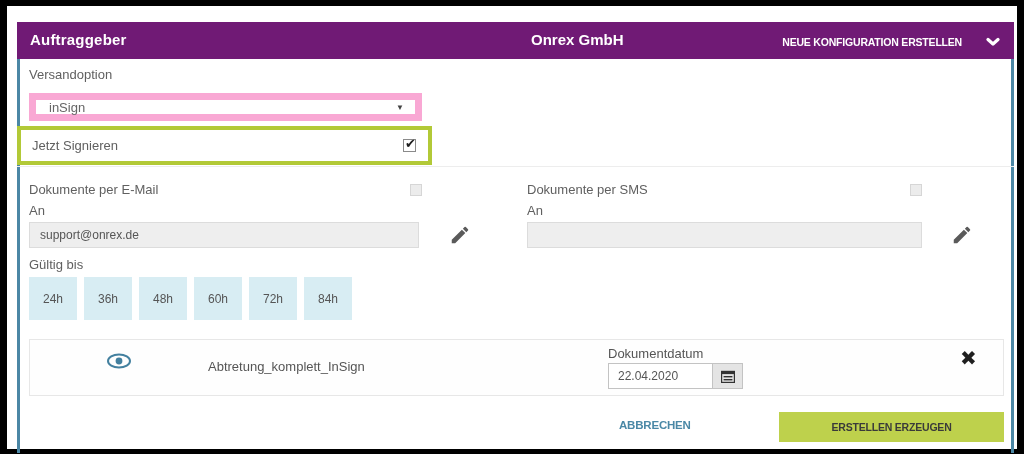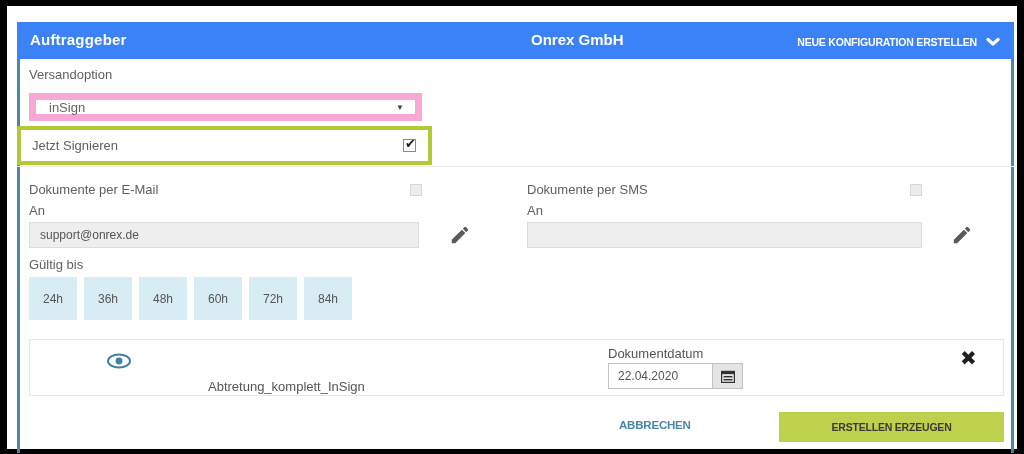--- a/index.html
+++ b/index.html
@@ -10,33 +10,33 @@
     position:relative;
     overflow:hidden;
   }
   .page {
     position:absolute; left:7px; top:6px; width:1010px; height:443px;
     background:#fff;
   }
   
   .panel-header {
     position:absolute; left:10px; top:16px; width:997px; height:37px;
-    background:#3b82f6; color:#fff;
+    background:#701a75; color:#fff;
   }
   .panel-title {
     position:absolute; left:13px; top:9px;
     font-size:15px; font-weight:700; letter-spacing:.2px;
   }
   .panel-company {
     position:absolute; left:514px; top:9px;
     font-size:15px; font-weight:600;
   }
   .new-config {
     position:absolute; right:14px; top:11px;
-    display:flex; align-items:center; gap:9px; cursor:pointer;
+    display:flex; align-items:center; gap:24px; cursor:pointer;
   }
   .new-config-label {
     font-size:10.5px; font-weight:700; letter-spacing:-0.2px;
   }
   
   .side-line { position:absolute; top:53px; width:3px; height:394px; background:#4b87a5; }
   .side-line.left { left:10px; }
   .side-line.right { left:1004px; }
 
   .lbl { position:absolute; font-size:13px; color:#606060; }
@@ -90,21 +90,21 @@
     font-size:12px; display:flex; align-items:center; justify-content:center;
     cursor:pointer;
   }
 
   
   .doc-row {
     position:absolute; left:22px; top:333px; width:975px; height:57px;
     border:1px solid #e7e7e7; background:#fefefe;
   }
   .eye { position:absolute; left:76px; top:12px; width:26px; height:20px; cursor:pointer; }
-  .doc-name { position:absolute; left:178px; top:19px; font-size:13px; color:#555;margin-top:20px; }
+  .doc-name { position:absolute; left:178px; top:19px; font-size:13px; color:#555; }
   .doc-date-label { position:absolute; left:578px; top:6px; font-size:13px; color:#555; }
   .date-group { position:absolute; left:578px; top:23px; display:flex; }
   .date-input {
     width:104px; height:26px; border:1px solid #c3c3c3; border-right:none;
     font-size:12px; color:#555; padding:0 9px; background:#fff;
     font-family:"Liberation Sans","DejaVu Sans",sans-serif;
   }
   .cal-btn {
     width:31px; height:26px; background:#e4e4e4; border:1px solid #c3c3c3;
     display:flex; align-items:center; justify-content:center; cursor:pointer;

